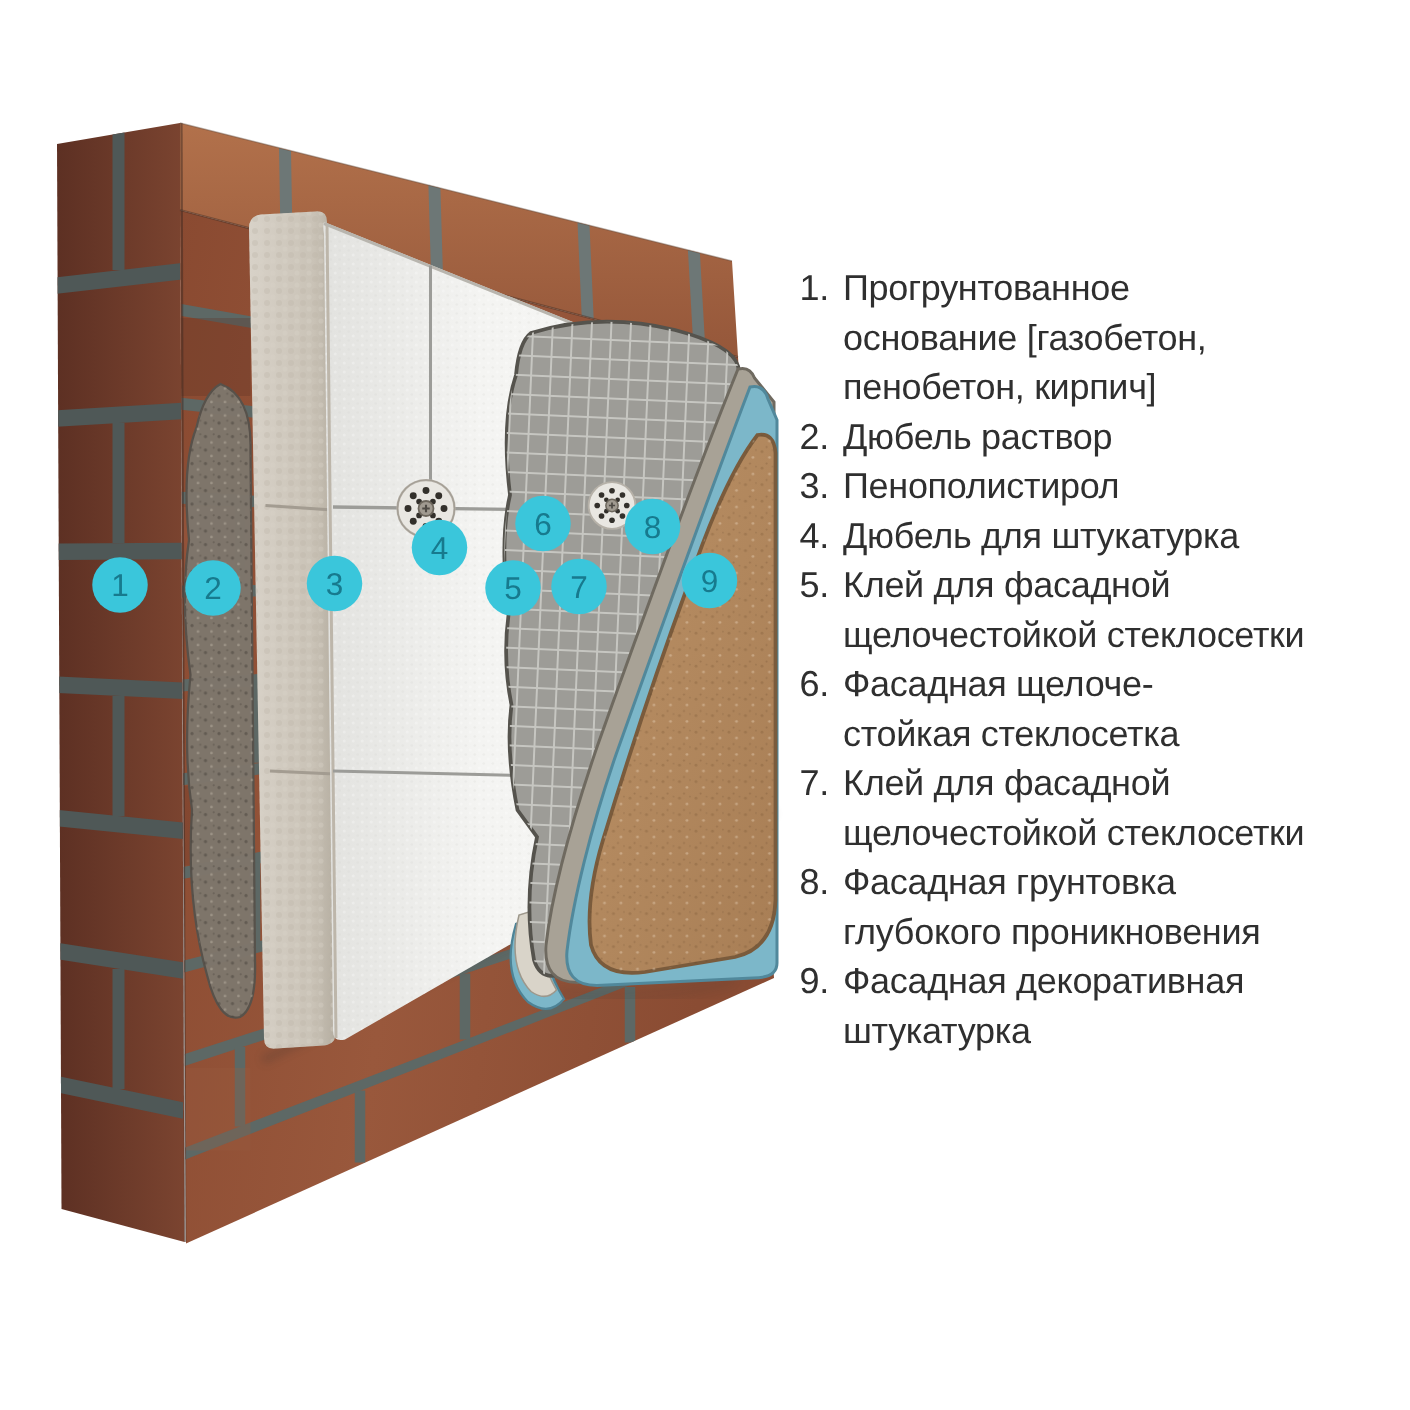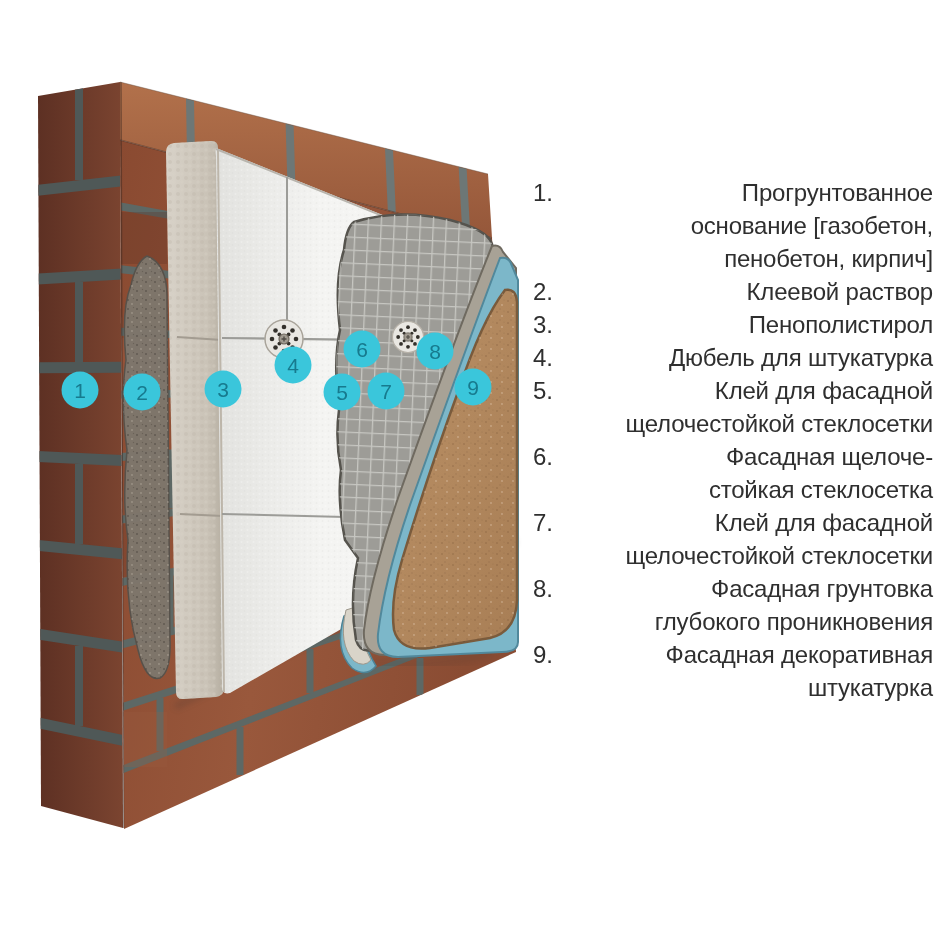--- a/index.html
+++ b/index.html
@@ -4,21 +4,21 @@
 <style>
   html,body{margin:0;padding:0;background:#ffffff;}
   body{width:940px;height:940px;position:relative;overflow:hidden;
        font-family:"Liberation Sans", sans-serif;}
   .stage{position:absolute;left:0;top:0;width:940px;height:940px;}
   svg.diagram{position:absolute;left:0;top:0;}
   .legend{position:absolute;left:533px;top:176px;width:400px;
           color:#2f2f2f;font-size:24px;line-height:33px;letter-spacing:-0.2px;}
   .legend .item{display:flex;}
   .legend .num{flex:none;width:29px;}
-  .legend .txt{flex:1;text-align:right;}
+  .legend .txt{flex:1;}
   .marker-num{font-family:"Liberation Sans",sans-serif;font-size:21px;}
 </style>
 </head>
 <body>
 
 <div class="stage">
 
 <svg class="diagram" width="530" height="940" viewBox="0 0 530 940">
   <defs>
     <linearGradient id="gSide" x1="0" y1="0" x2="1" y2="0">
@@ -288,21 +288,21 @@
 </svg>
 
 <div class="legend">
   <div style="color: rgb(47, 47, 47);">
         <div class="item">
           <span class="num">1.</span>
           <span class="txt">Прогрунтованное<br>основание [газобетон,<br>пенобетон, кирпич]</span>
         </div>
         <div class="item">
           <span class="num">2.</span>
-          <span class="txt">Клеевой раствор</span>
+          <span class="txt">Дюбель раствор</span>
         </div>
         <div class="item">
           <span class="num">3.</span>
           <span class="txt">Пенополистирол</span>
         </div>
         <div class="item">
           <span class="num">4.</span>
           <span class="txt">Дюбель для штукатурка</span>
         </div>
         <div class="item">

